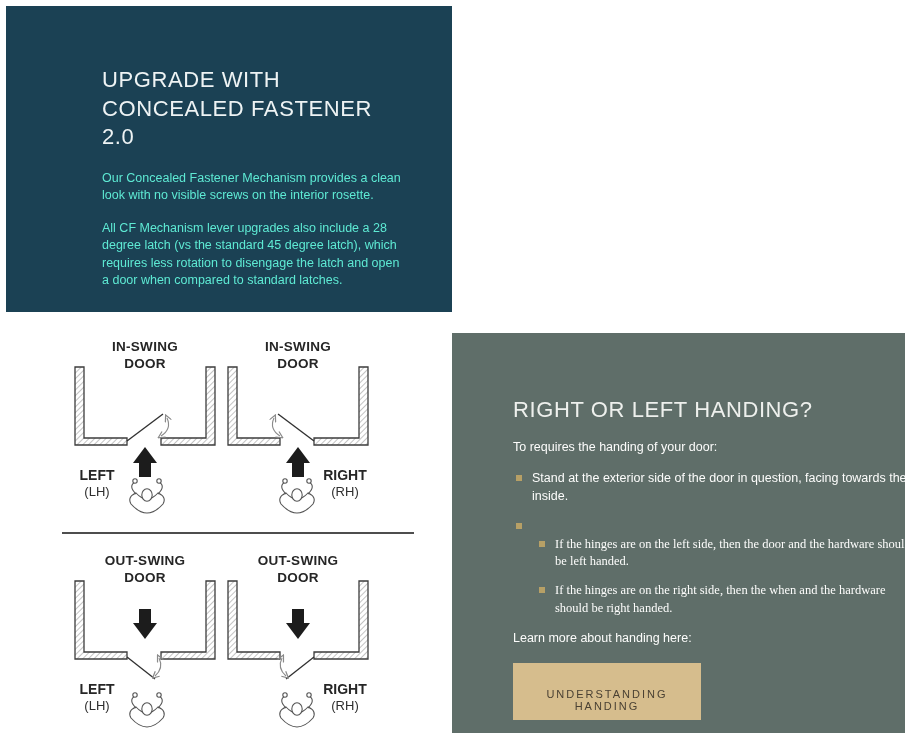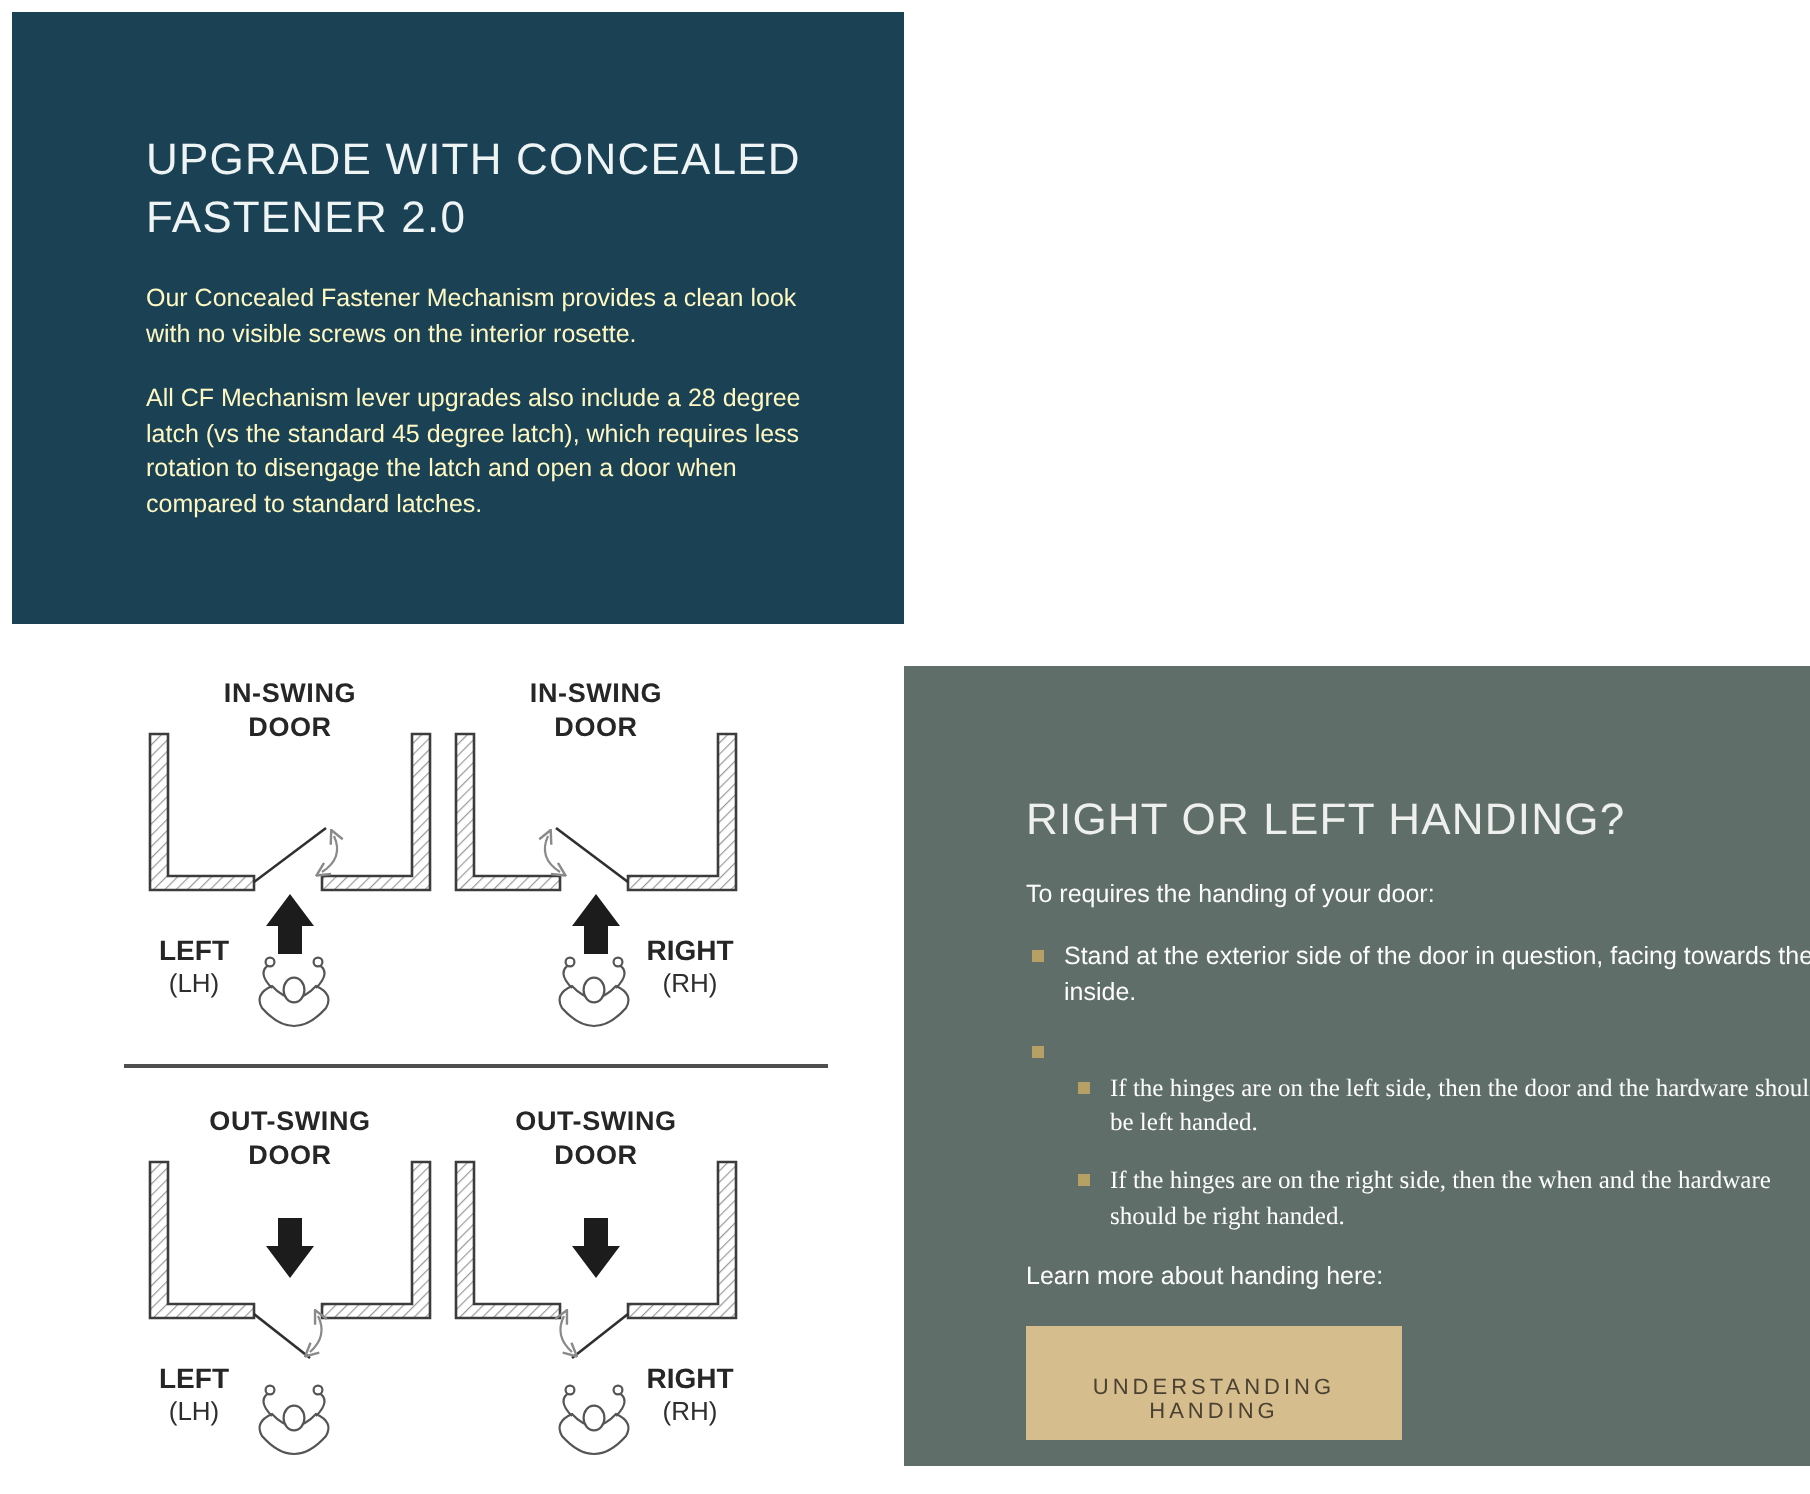--- a/index.html
+++ b/index.html
@@ -1,26 +1,26 @@
 <!DOCTYPE html>
 <html><head>
 <meta charset="utf-8">
 <style>
   html,body{margin:0;padding:0;background:#ffffff;}
   .page{position:relative;width:905px;height:747px;background:#ffffff;overflow:hidden;
         font-family:"Liberation Sans",sans-serif;}
 
   
   .teal-panel{position:absolute;left:6px;top:6px;width:446px;height:306px;
-              background:#1b4154;box-sizing:border-box;padding:60px 48px 0 67px;}
+              background:#1b4154;box-sizing:border-box;padding:60px 48px 0 96px;}
   .teal-panel h1{margin:0 0 18px 0;max-width:340px;
                  font-size:22px;font-weight:300;letter-spacing:.6px;line-height:1.3;
                  color:#eef3f4;}
   .teal-panel p{margin:0 0 15px 0;max-width:332px;
-                font-size:12.5px;line-height:1.4;color:#fef9c3;}
+                font-size:12.5px;line-height:1.4;color:#5eead4;}
 
   
   .photo{position:absolute;left:460px;top:8px;width:445px;height:305px;}
   .photo svg{display:block;width:445px;height:305px;}
   .angle-text{font-family:"Liberation Sans",sans-serif;font-size:26px;fill:#2aa6cd;}
 
   
   .diagrams{position:absolute;left:54px;top:337px;width:368px;}
   .drow{display:flex;}
   .dcell{display:block;}

